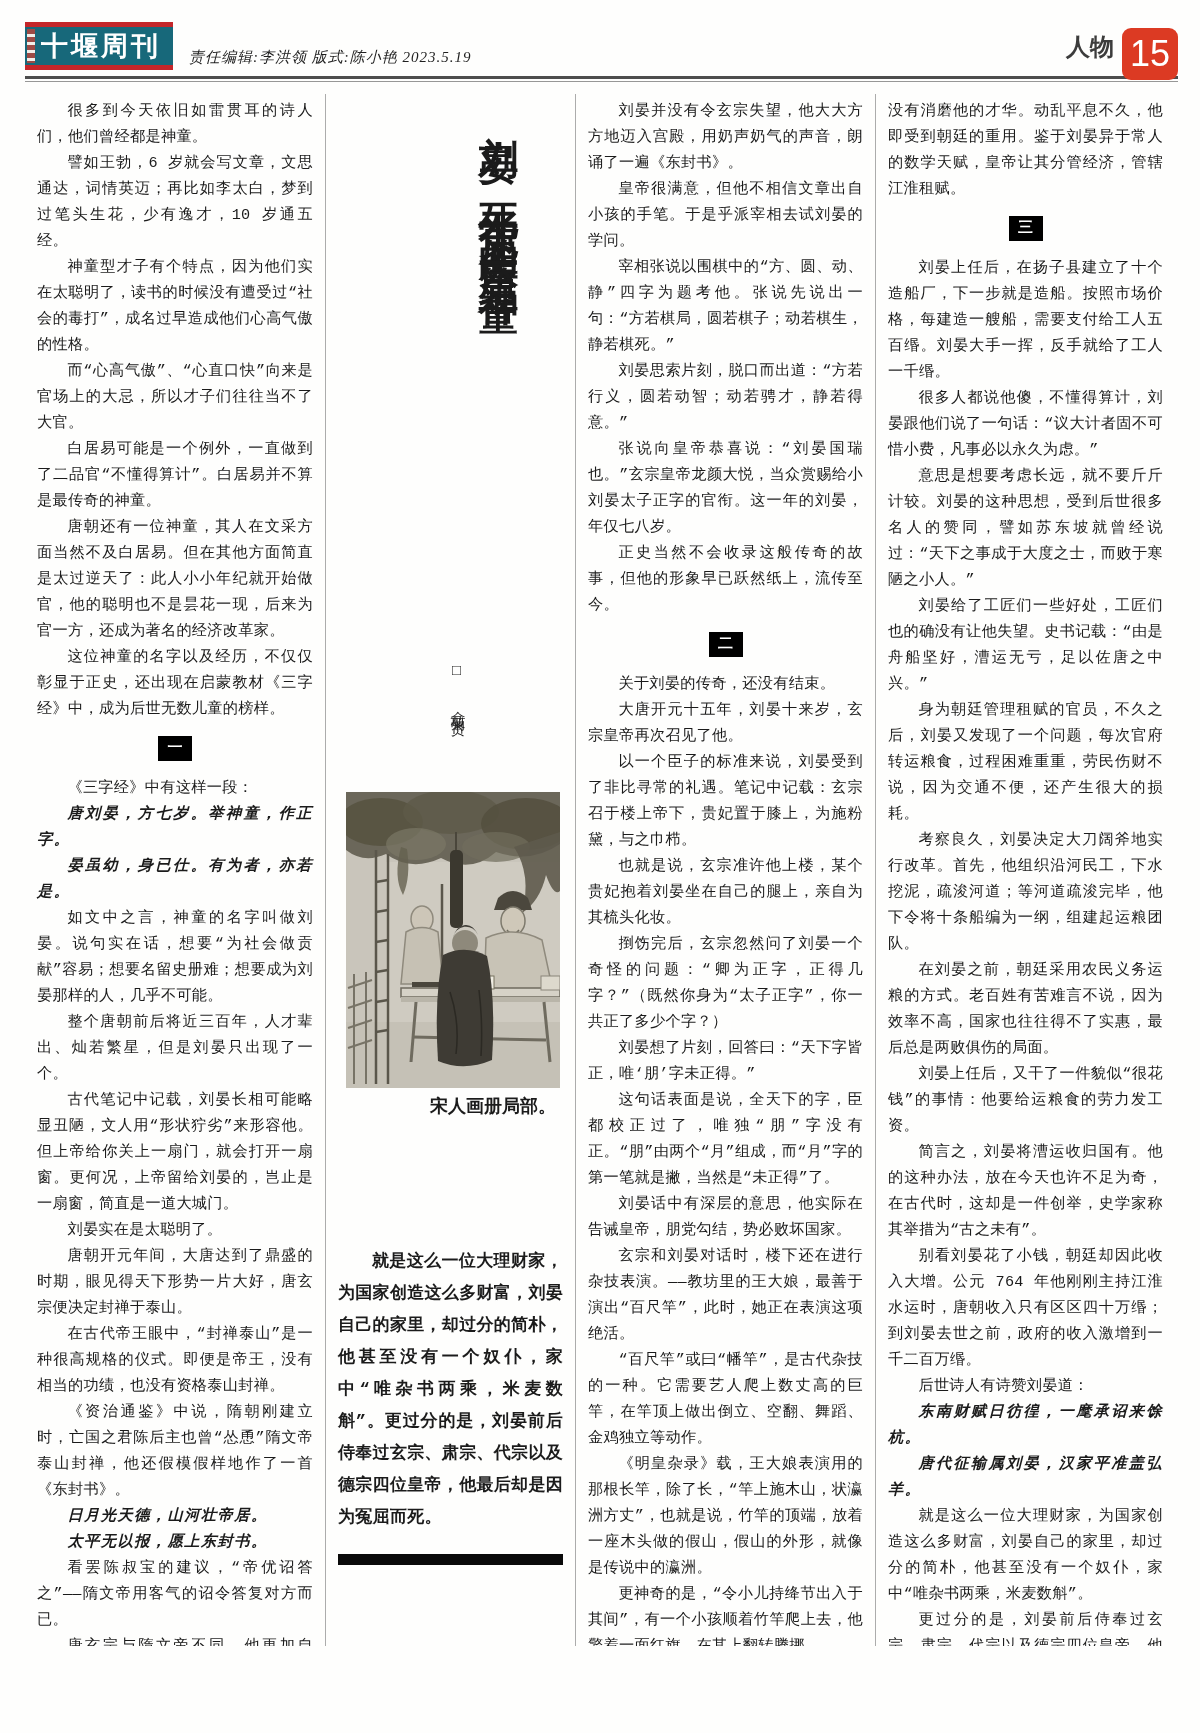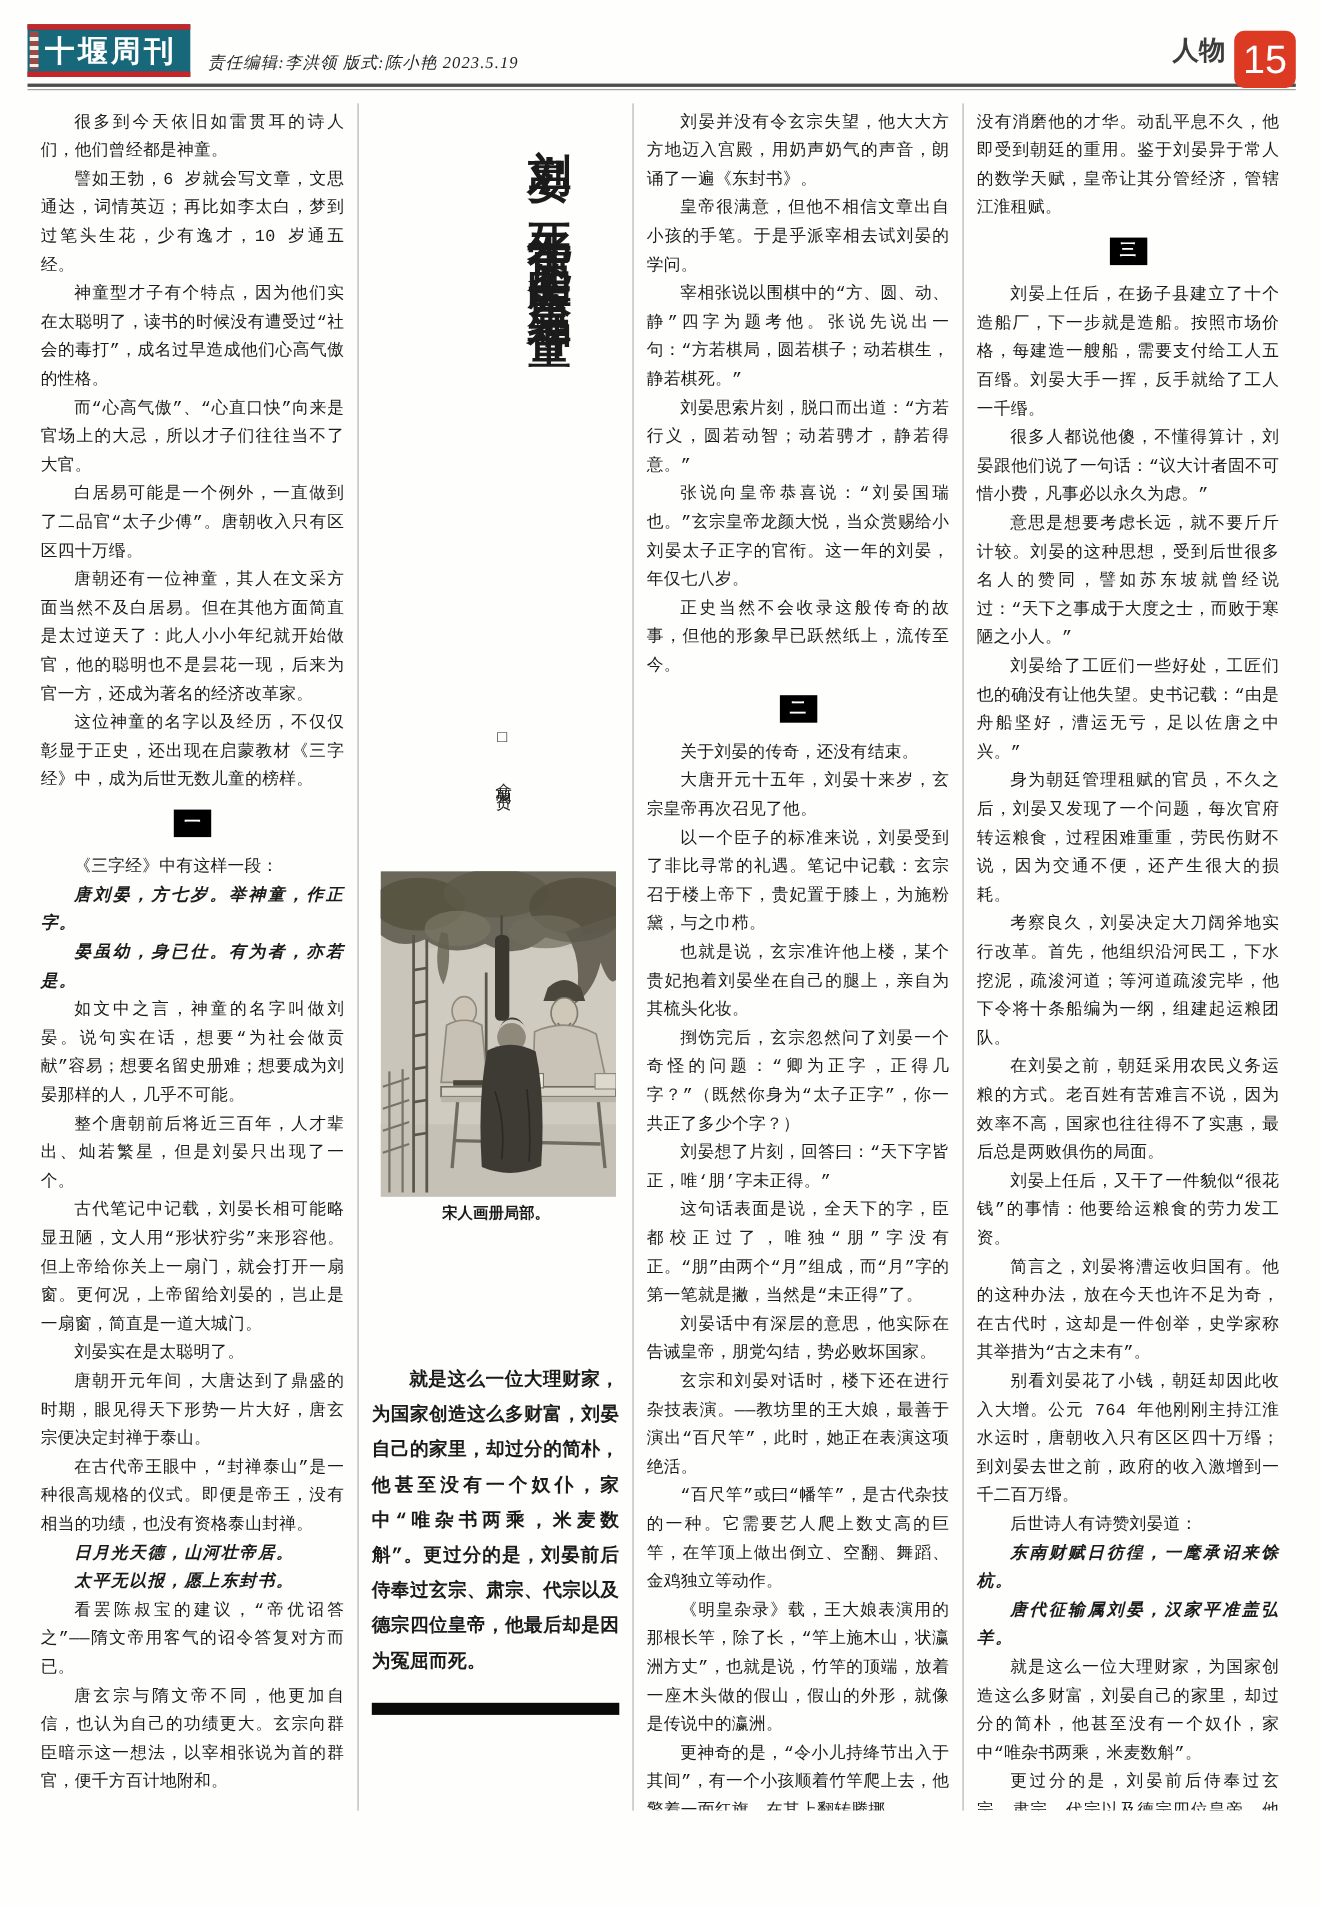--- a/index.html
+++ b/index.html
@@ -37,21 +37,21 @@
               font-size:15px;font-weight:bold;line-height:25px;text-align:center;font-style:normal;letter-spacing:0;}
 
   
   .title-block{position:relative;height:602px;}
   .vtitle{writing-mode:vertical-rl;position:absolute;top:6px;right:46px;margin:0;
           font-size:40px;font-weight:bold;letter-spacing:9px;line-height:1.1;white-space:nowrap;}
   .vauthor{writing-mode:vertical-rl;position:absolute;bottom:-14px;right:98px;
            font-size:15px;letter-spacing:5px;color:#222;}
   figure.art{margin:92px 0 0 8px;width:214px;padding:0;}
   figure.art svg{display:block;width:214px;height:296px;}
-  figcaption{font-weight:bold;font-size:14px;text-align:center;padding:6px 4px 0 0;}
+  figcaption{font-weight:bold;font-size:18px;text-align:right;padding:6px 4px 0 0;}
   .intro{margin:128px 0 12px 0;font-size:17px;font-weight:bold;line-height:32px;
          text-align:justify;text-indent:2em;letter-spacing:.3px;}
   .black-bar{height:11px;background:#0a0a0a;margin-top:20px;}
 </style>
 </head>
 <body>
 
 <div class="page">
 
   <header>
@@ -68,33 +68,34 @@
   <div class="rule"></div>
 
   <main class="content">
 
     <section class="col col1">
 
     <p class="para p">很多到今天依旧如雷贯耳的诗人们，他们曾经都是神童。</p>
         <p class="para p">譬如王勃，6 岁就会写文章，文思通达，词情英迈；再比如李太白，梦到过笔头生花，少有逸才，10 岁通五经。</p>
         <p class="para p">神童型才子有个特点，因为他们实在太聪明了，读书的时候没有遭受过“社会的毒打”，成名过早造成他们心高气傲的性格。</p>
         <p class="para p">而“心高气傲”、“心直口快”向来是官场上的大忌，所以才子们往往当不了大官。</p>
-        <p class="para p">白居易可能是一个例外，一直做到了二品官“太子少傅”。唐朝收入只有区区四十万缗。</p>
+        <p class="para p">白居易可能是一个例外，一直做到了二品官“不懂得算计”。白居易并不算是最传奇的神童。</p>
         <p class="para p">唐朝还有一位神童，其人在文采方面当然不及白居易。但在其他方面简直是太过逆天了：此人小小年纪就开始做官，他的聪明也不是昙花一现，后来为官一方，还成为著名的经济改革家。</p>
         <p class="para p">这位神童的名字以及经历，不仅仅彰显于正史，还出现在启蒙教材《三字经》中，成为后世无数儿童的榜样。</p>
         <p class="para marker"><span class="marker-box">一</span></p>
         <p class="para p">《三字经》中有这样一段：</p>
         <p class="para quote">唐刘晏，方七岁。举神童，作正字。</p>
         <p class="para quote">晏虽幼，身已仕。有为者，亦若是。</p>
         <p class="para p">如文中之言，神童的名字叫做刘晏。说句实在话，想要“为社会做贡献”容易；想要名留史册难；想要成为刘晏那样的人，几乎不可能。</p>
         <p class="para p">整个唐朝前后将近三百年，人才辈出、灿若繁星，但是刘晏只出现了一个。</p>
         <p class="para p">古代笔记中记载，刘晏长相可能略显丑陋，文人用“形状狞劣”来形容他。但上帝给你关上一扇门，就会打开一扇窗。更何况，上帝留给刘晏的，岂止是一扇窗，简直是一道大城门。</p>
         <p class="para p">刘晏实在是太聪明了。</p>
         <p class="para p">唐朝开元年间，大唐达到了鼎盛的时期，眼见得天下形势一片大好，唐玄宗便决定封禅于泰山。</p>
         <p class="para p">在古代帝王眼中，“封禅泰山”是一种很高规格的仪式。即便是帝王，没有相当的功绩，也没有资格泰山封禅。</p>
+        <p class="para p">《资治通鉴》中说，隋朝刚建立时，亡国之君陈后主也曾“怂恿”隋文帝泰山封禅，他还假模假样地作了一首《东封书》。</p>
         <p class="para quote">日月光天德，山河壮帝居。</p>
         <p class="para quote">太平无以报，愿上东封书。</p>
         <p class="para p">看罢陈叔宝的建议，“帝优诏答之”——隋文帝用客气的诏令答复对方而已。</p>
         <p class="para p">唐玄宗与隋文帝不同，他更加自信，也认为自己的功绩更大。玄宗向群臣暗示这一想法，以宰相张说为首的群官，便千方百计地附和。</p>
       </section>
 
     <section class="col col2">
       <div class="title-block">
         <h1 class="vtitle">刘晏：死于冤屈的大唐第一神童</h1>
         <div class="vauthor">□ 俞菊贤</div>

